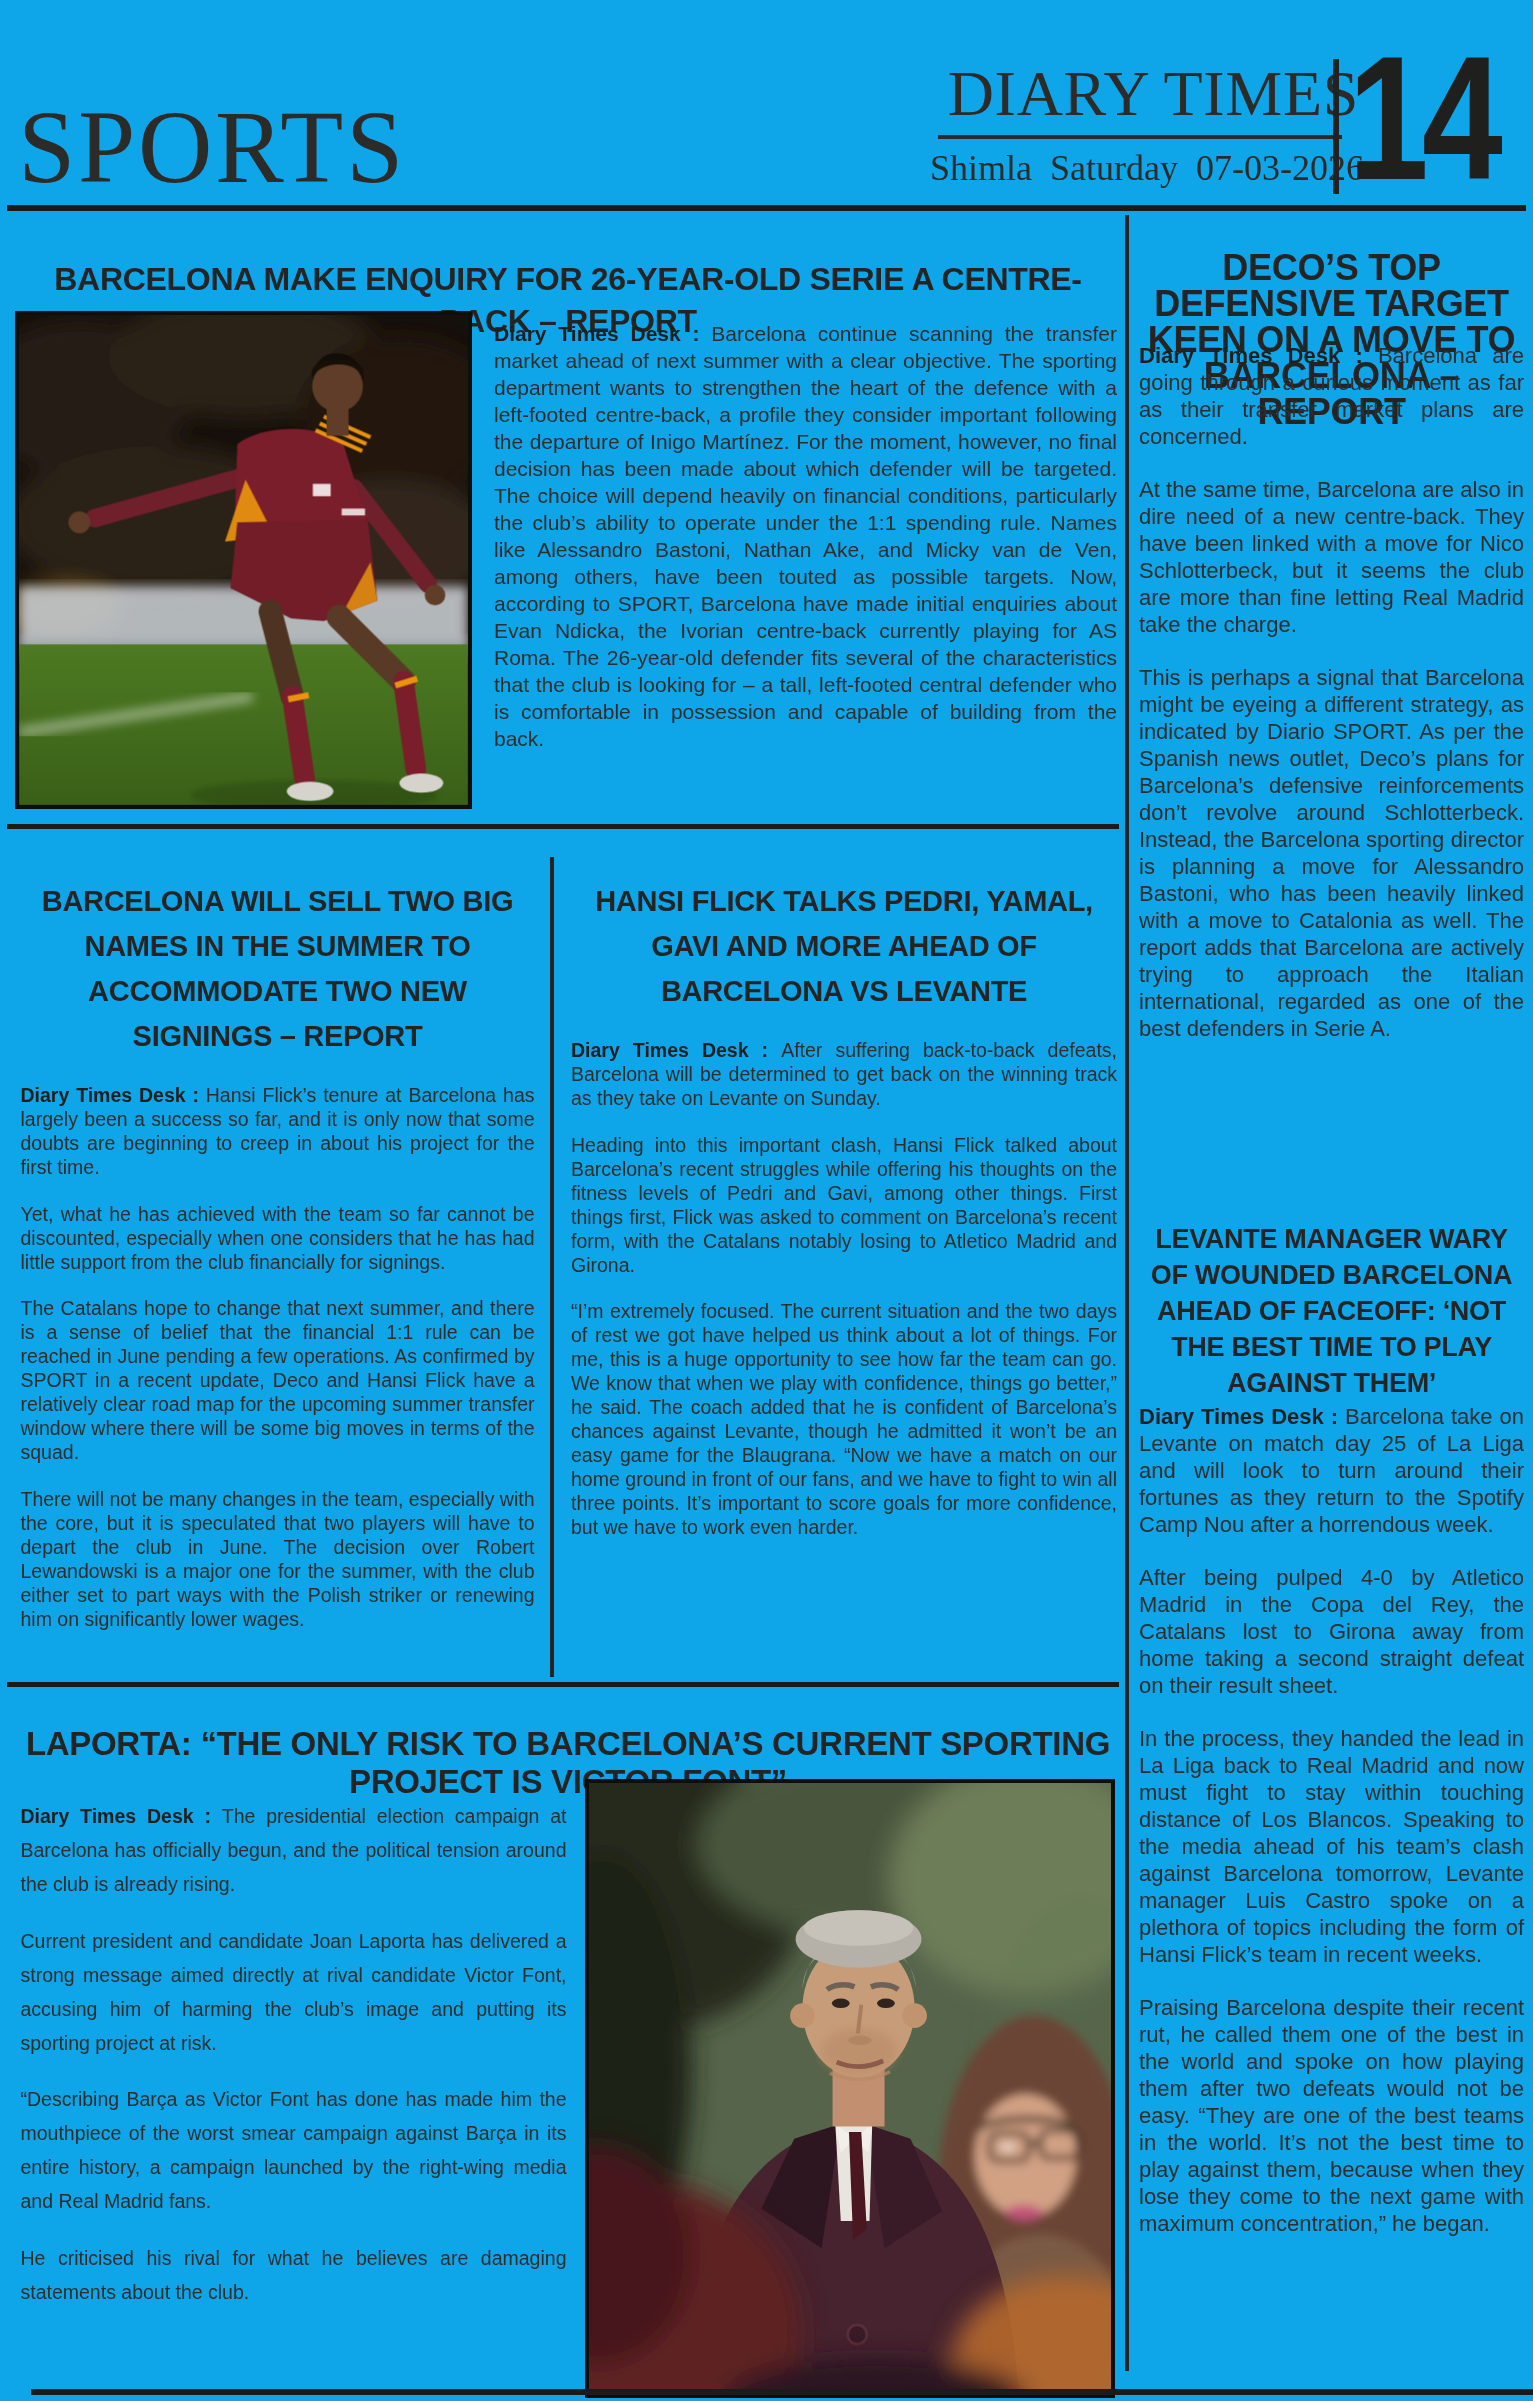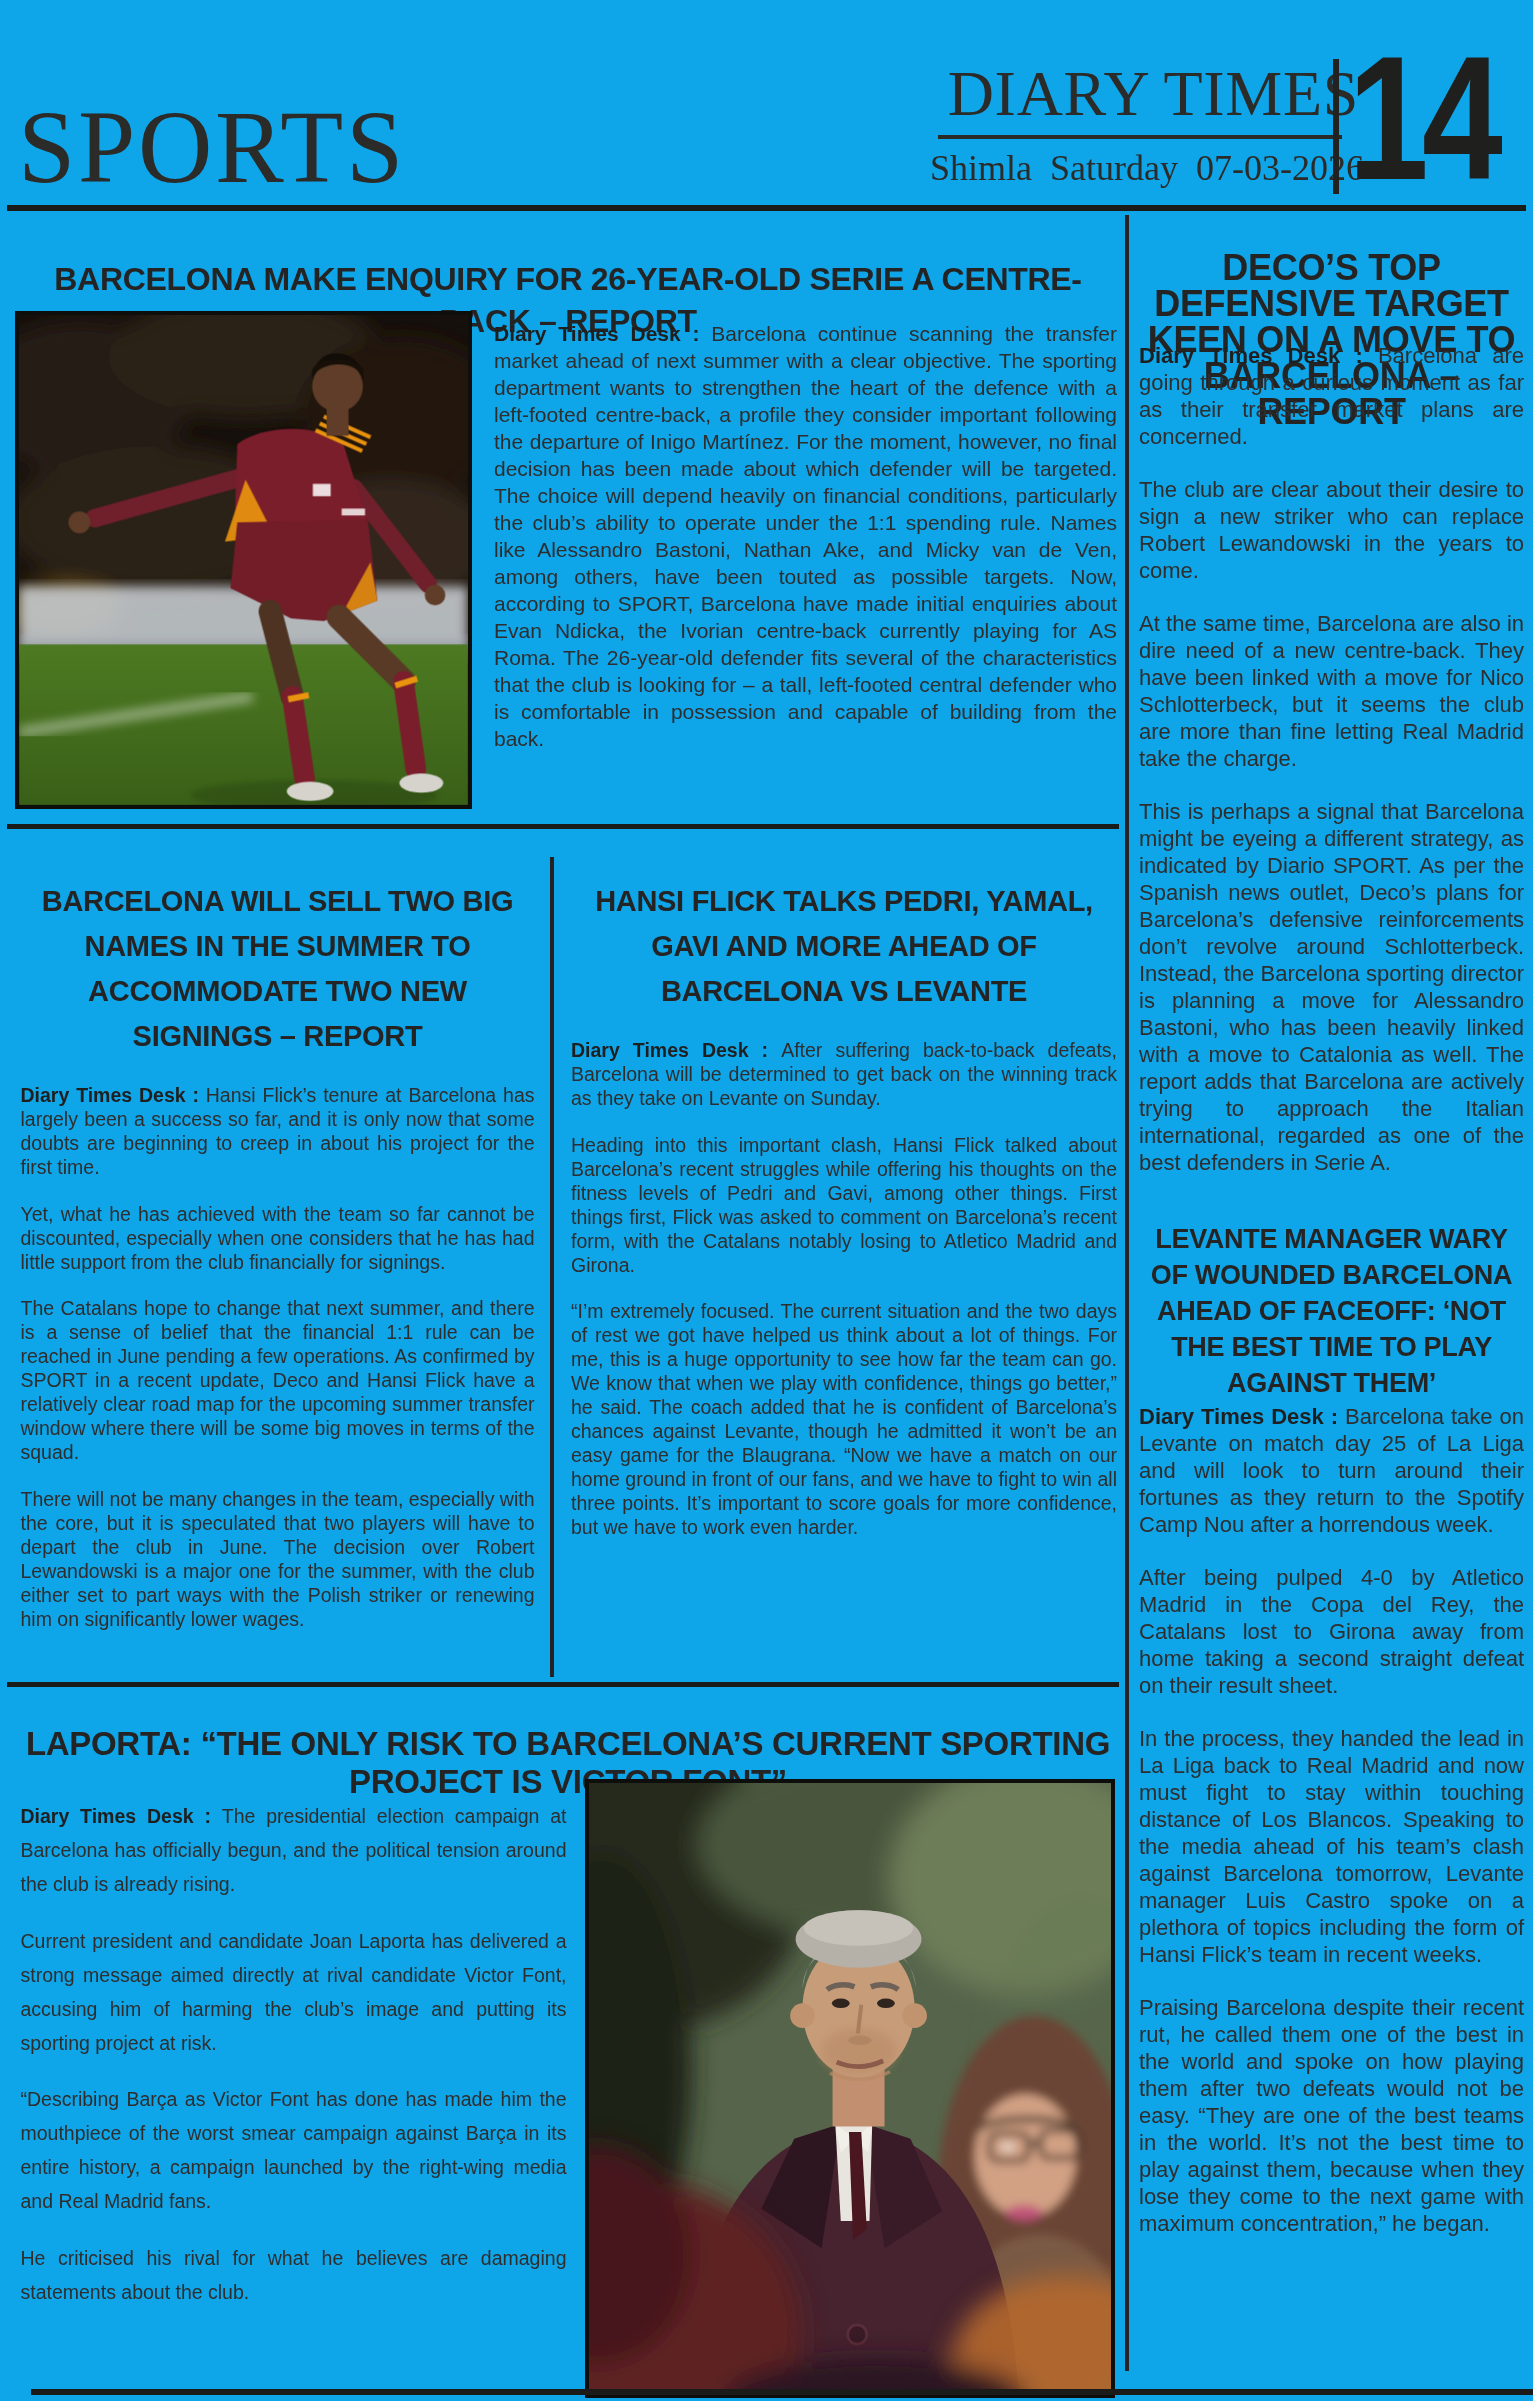--- a/index.html
+++ b/index.html
@@ -200,21 +200,20 @@
       <p>“I’m extremely focused. The current situation and the two days of rest we got have helped us think about a lot of things. For me, this is a huge opportunity to see how far the team can go. We know that when we play with confidence, things go better,” he said. The coach added that he is confident of Barcelona’s chances against Levante, though he admitted it won’t be an easy game for the Blaugrana. “Now we have a match on our home ground in front of our fans, and we have to fight to win all three points. It’s important to score goals for more confidence, but we have to work even harder.</p>
     </div>
   </section>
 
   <div class="abs rule-b"></div>
   <div class="abs divider-right"></div>
 
   <h2 class="abs headline h4">DECO’S TOP DEFENSIVE TARGET KEEN ON A MOVE TO BARCELONA – REPORT</h2>
   <div class="abs body-text a4-body">
     <p><strong class="kicker">Diary Times Desk : </strong> <span>Barcelona are going through a curious moment as far as their transfer market plans are concerned.</span></p>
-    <p>The club are clear about their desire to sign a new striker who can replace Robert Lewandowski in the years to come.</p>
     <p>At the same time, Barcelona are also in dire need of a new centre-back. They have been linked with a move for Nico Schlotterbeck, but it seems the club are more than fine letting Real Madrid take the charge.</p>
     <p>This is perhaps a signal that Barcelona might be eyeing a different strategy, as indicated by Diario SPORT. As per the Spanish news outlet, Deco’s plans for Barcelona’s defensive reinforcements don’t revolve around Schlotterbeck. Instead, the Barcelona sporting director is planning a move for Alessandro Bastoni, who has been heavily linked with a move to Catalonia as well. The report adds that Barcelona are actively trying to approach the Italian international, regarded as one of the best defenders in Serie A.</p>
   </div>
 
   <h2 class="abs headline h5">LEVANTE MANAGER WARY OF WOUNDED BARCELONA AHEAD OF FACEOFF: ‘NOT THE BEST TIME TO PLAY AGAINST THEM’</h2>
   <div class="abs body-text a5-body">
     <p><strong class="kicker">Diary Times Desk : </strong> <span>Barcelona take on Levante on match day 25 of La Liga and will look to turn around their fortunes as they return to the Spotify Camp Nou after a horrendous week.</span></p>
     <p>After being pulped 4-0 by Atletico Madrid in the Copa del Rey, the Catalans lost to Girona away from home taking a second straight defeat on their result sheet.</p>
     <p>In the process, they handed the lead in La Liga back to Real Madrid and now must fight to stay within touching distance of Los Blancos. Speaking to the media ahead of his team’s clash against Barcelona tomorrow, Levante manager Luis Castro spoke on a plethora of topics including the form of Hansi Flick’s team in recent weeks.</p>
     <p>Praising Barcelona despite their recent rut, he called them one of the best in the world and spoke on how playing them after two defeats would not be easy. “They are one of the best teams in the world. It’s not the best time to play against them, because when they lose they come to the next game with maximum concentration,” he began.</p>

